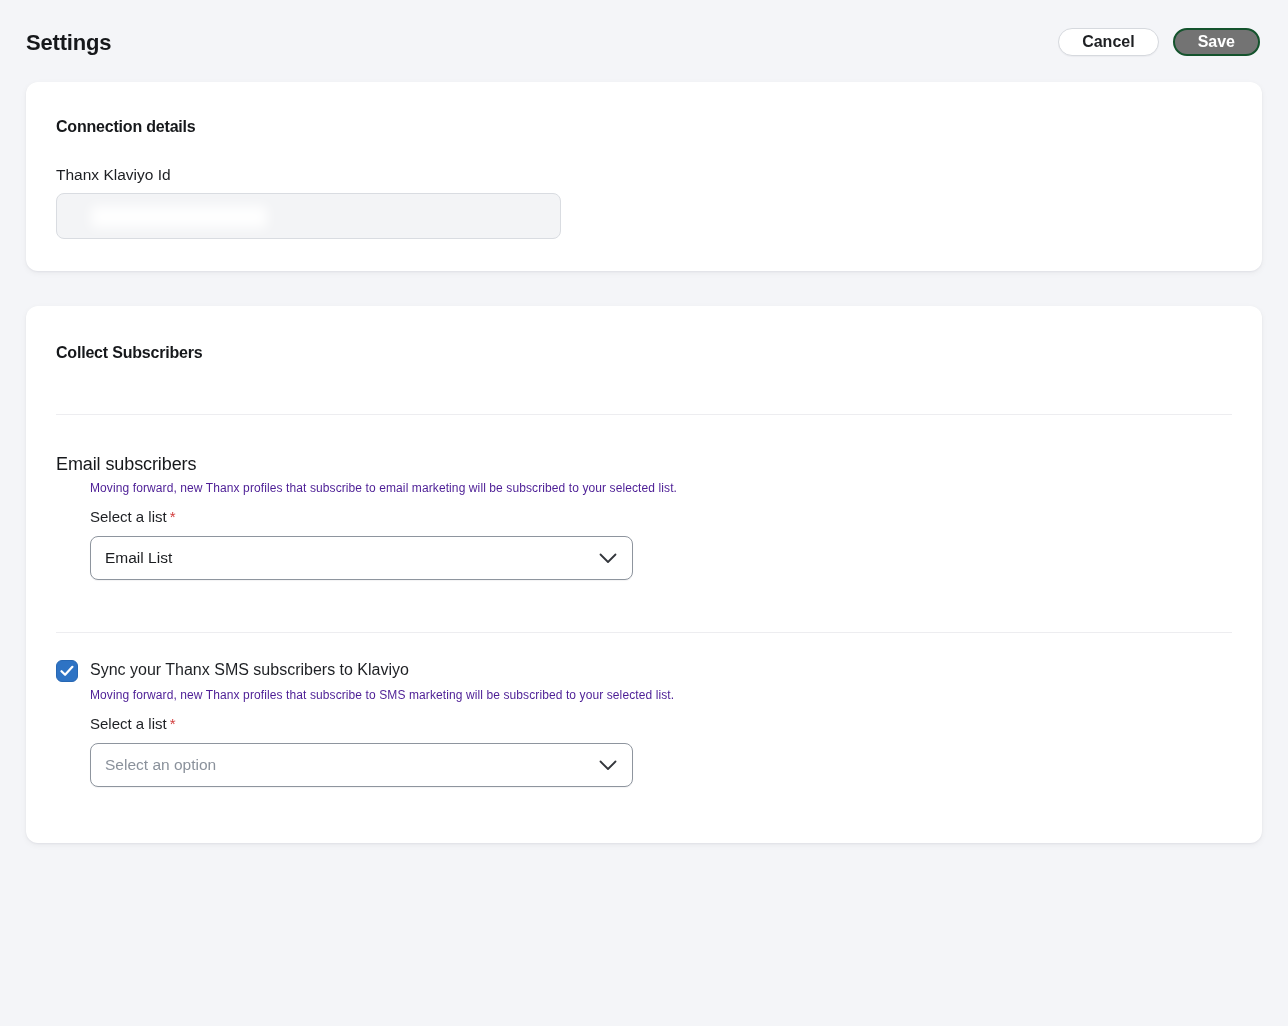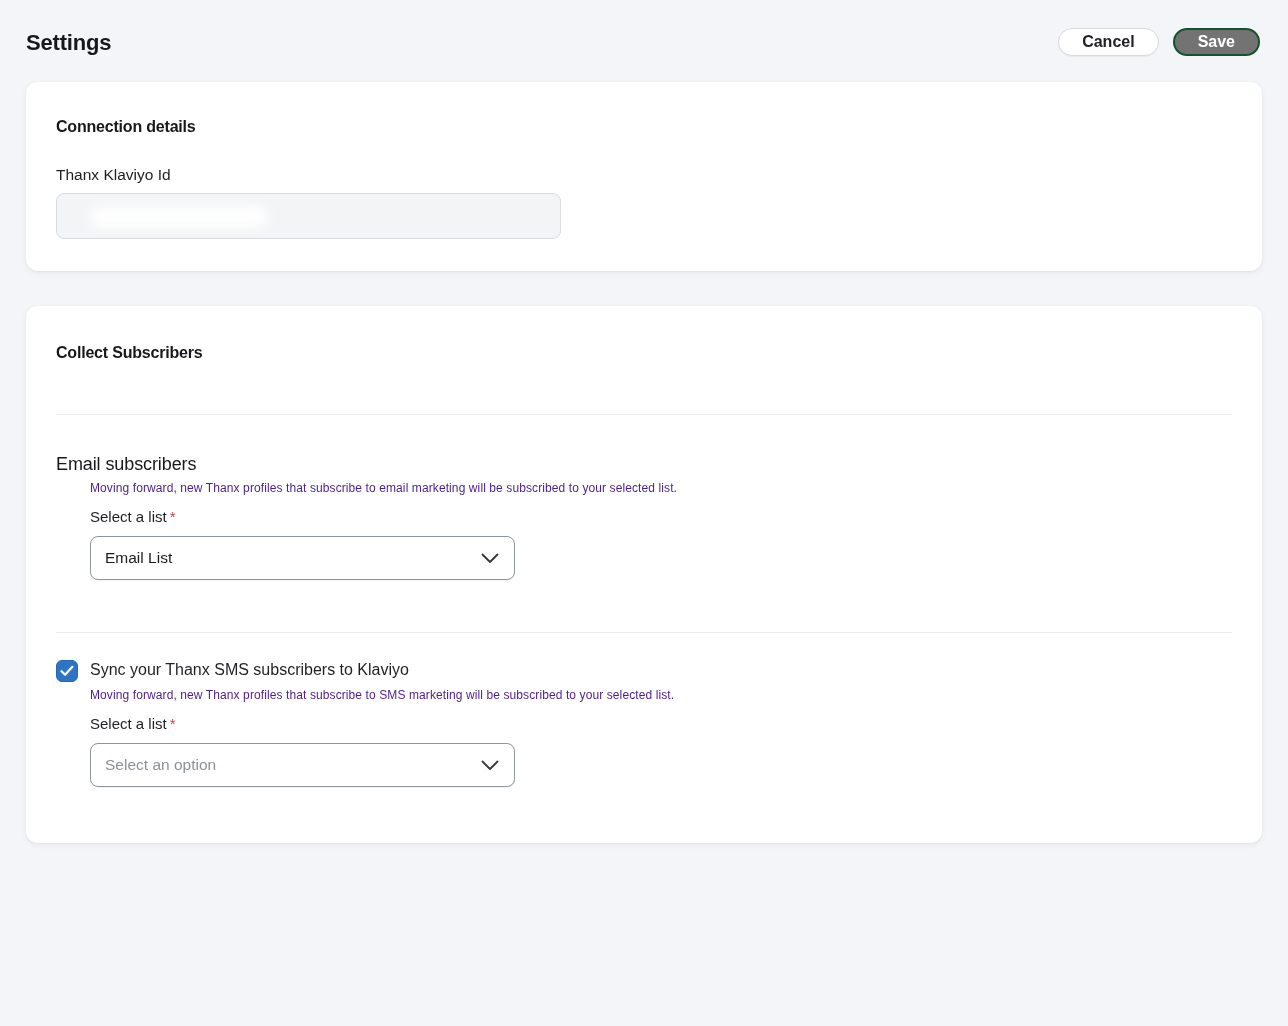--- a/index.html
+++ b/index.html
@@ -108,21 +108,21 @@
   .checkbox-desc {
     margin: 6px 0 0 34px;
     font-size: 12px; color: #4c1d95;
     letter-spacing: 0.1px;
   }
   .list-field { margin: 13px 0 0 34px; }
   .list-label { font-size: 15px; color: #1d1f23; }
   .required-mark { color: #d13b3b; margin-left: 3px; font-size: 15px; }
   .select-box {
     margin-top: 10px;
-    width: 425px; height: 44px;
+    width: 543px; height: 44px;
     background: #ffffff;
     border: 1px solid #8e959e;
     border-radius: 8px;
     display: flex; align-items: center; justify-content: space-between;
     padding: 0 15px 0 14px;
     cursor: pointer;
     box-shadow: 0 1px 1px rgba(16,24,40,.05);
   }
   .select-value { font-size: 15.5px; color: #1b1d20; }
   .select-value.placeholder { color: #8a919b; }

